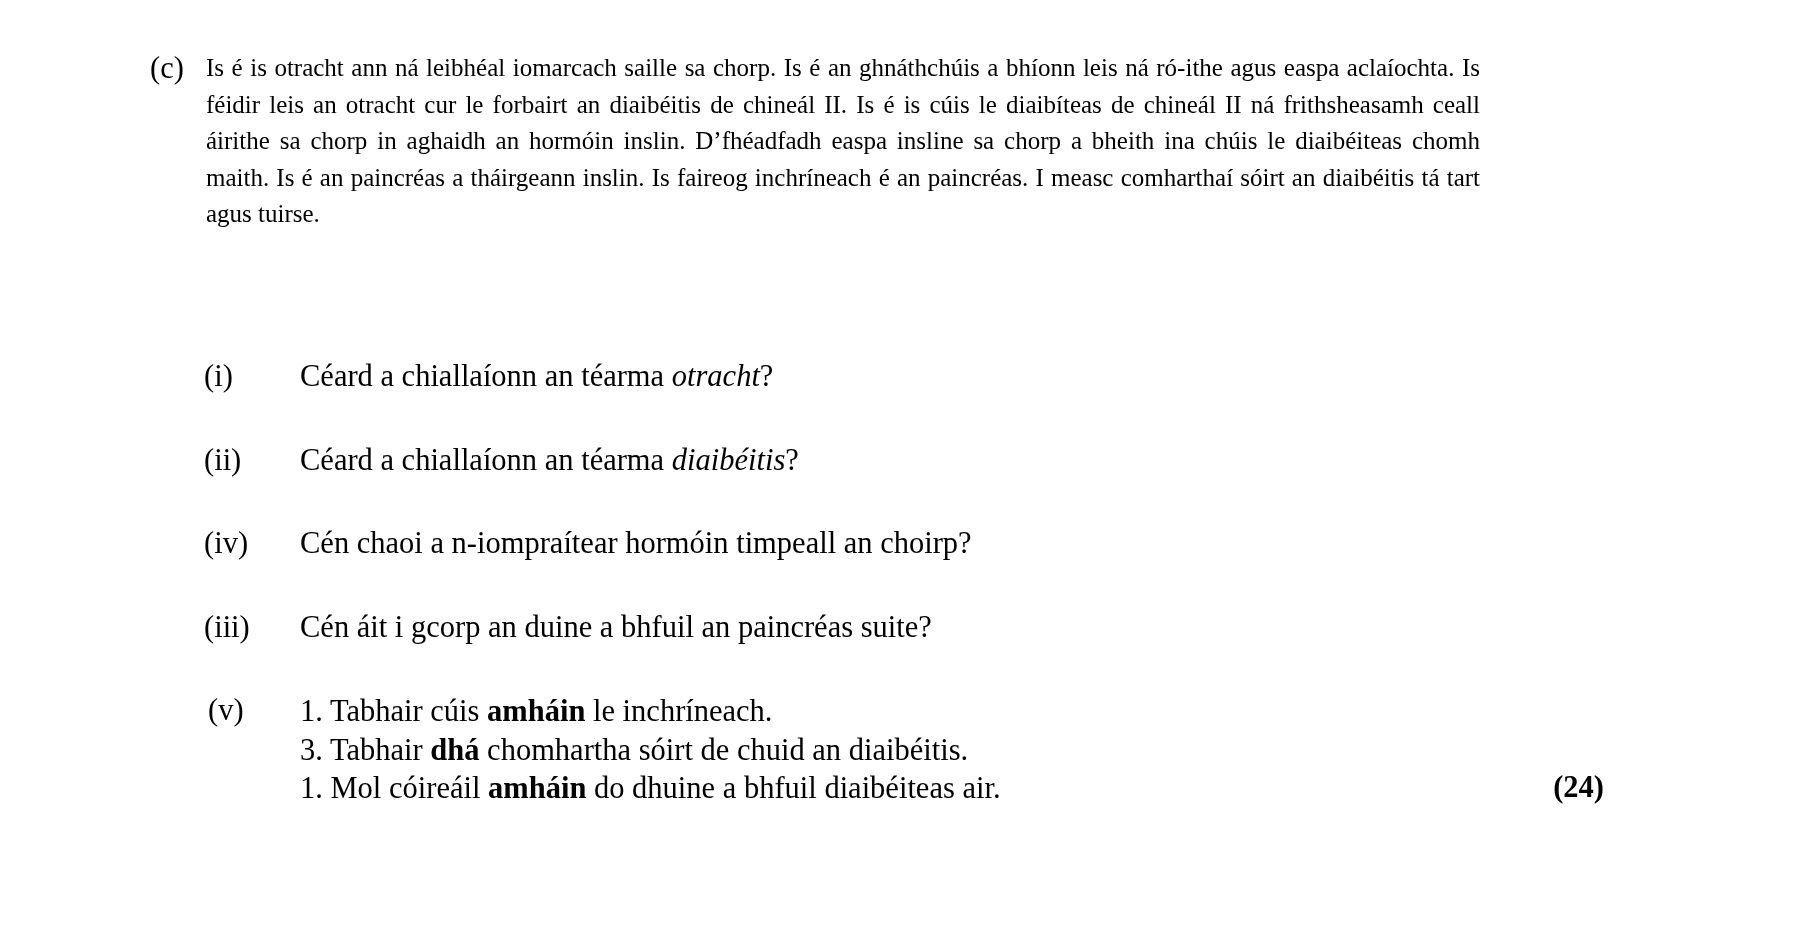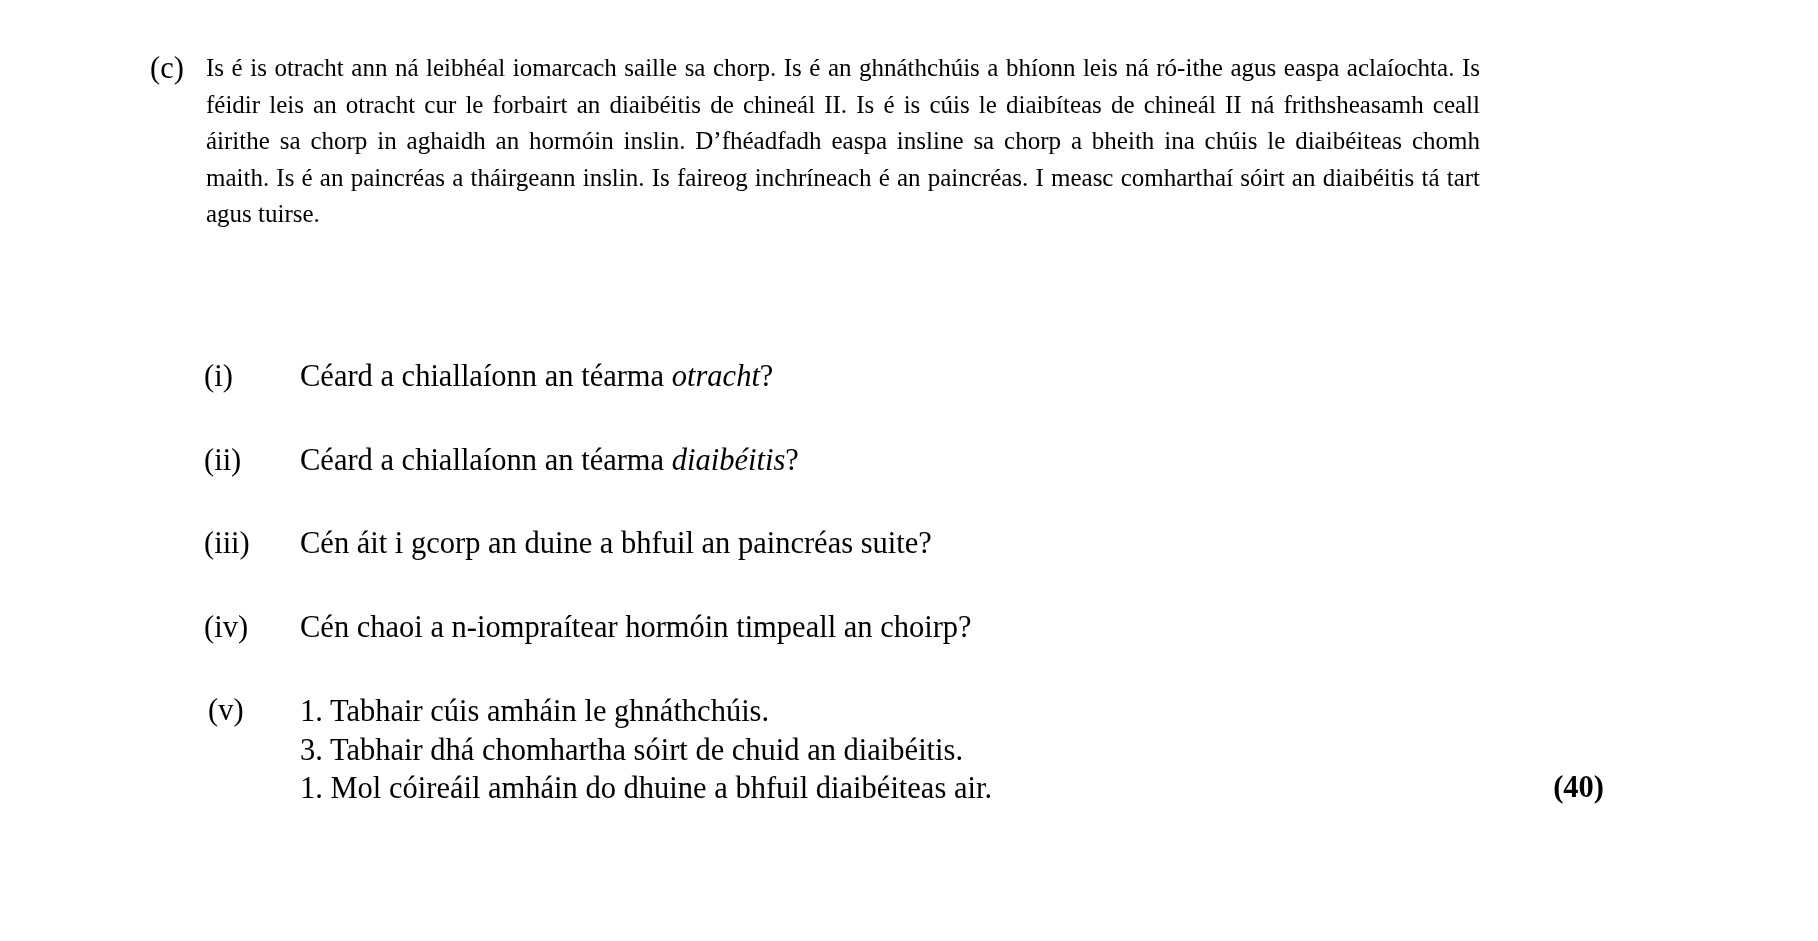--- a/index.html
+++ b/index.html
@@ -88,21 +88,21 @@
   }
   .v-list {
     flex: 1 1 auto;
     position: relative;
   }
   .v-line {
     font-size: 30.5px;
     line-height: 38.5px;
     white-space: nowrap;
   }
-  .v-line b { font-weight: normal; }
+  .v-line b { font-weight: bold; }
 
   .marks {
     position: absolute;
     right: 0;
     top: 76px;
     font-size: 30.5px;
     line-height: 38.5px;
     font-weight: bold;
   }
 </style>
@@ -126,48 +126,48 @@
     </div>
 
     <div class="q-row">
       <div class="q-num">(ii)</div>
       <div class="q-text">
         <span>Céard a chiallaíonn an téarma </span><em>diaibéitis</em><span>?</span>
       </div>
     </div>
 
     <div class="q-row">
-      <div class="q-num">(iii)</div>
+      <div class="q-num">(iv)</div>
       <div class="q-text">
-        <span>Cén áit i gcorp an duine a bhfuil an paincréas suite?</span>
+        <span>Cén chaoi a n-iompraítear hormóin timpeall an choirp?</span>
       </div>
     </div>
 
     <div class="q-row">
-      <div class="q-num">(iv)</div>
+      <div class="q-num">(iii)</div>
       <div class="q-text">
-        <span>Cén chaoi a n-iompraítear hormóin timpeall an choirp?</span>
+        <span>Cén áit i gcorp an duine a bhfuil an paincréas suite?</span>
       </div>
     </div>
 
     <div class="q-row-v">
       <div class="q-num-v">(v)</div>
       <div class="v-list">
 
         <div class="v-line">
-          <span>1. Tabhair cúis </span><b>amháin</b><span> le ghnáthchúis.</span>
+          <span>1. Tabhair cúis </span><b>amháin</b><span> le inchríneach.</span>
         </div>
 
         <div class="v-line">
           <span>3. Tabhair </span><b>dhá</b><span> chomhartha sóirt de chuid an diaibéitis.</span>
         </div>
 
         <div class="v-line">
           <span>1. Mol cóireáil </span><b>amháin</b><span> do dhuine a bhfuil diaibéiteas air.</span>
         </div>
 
-        <div class="marks">(40)</div>
+        <div class="marks">(24)</div>
       </div>
     </div>
 
   </div>
 
 </div>
 
 </body></html>

